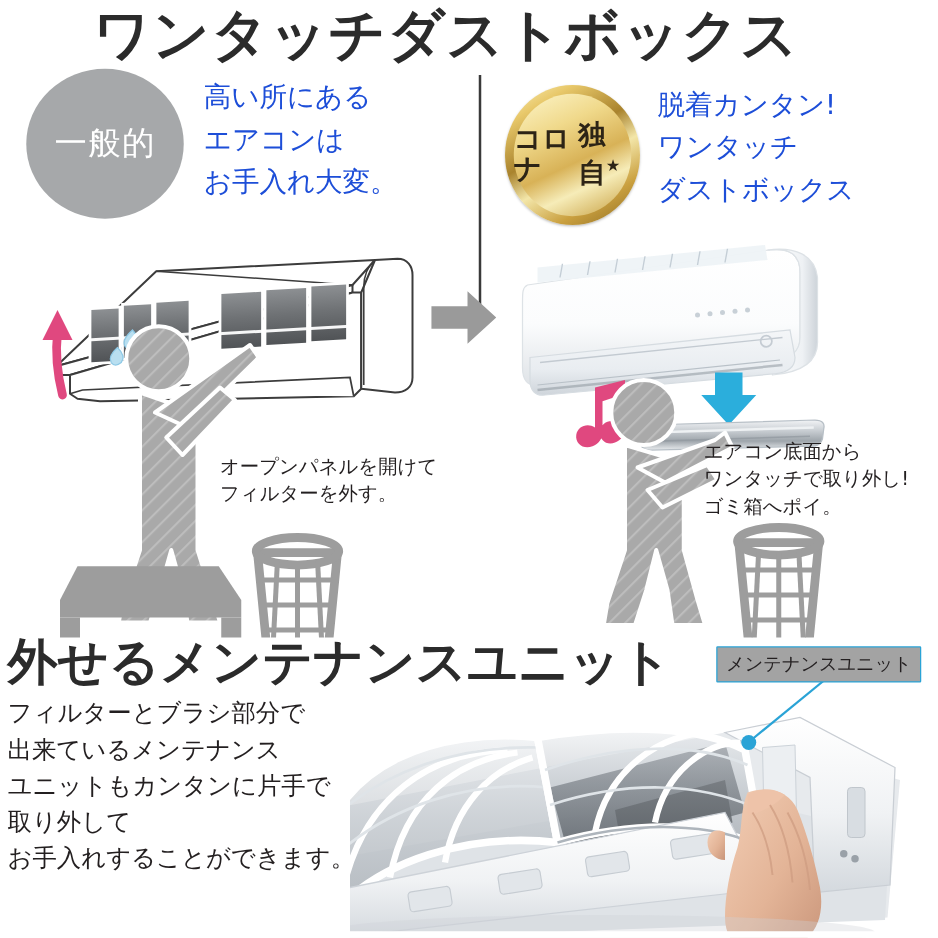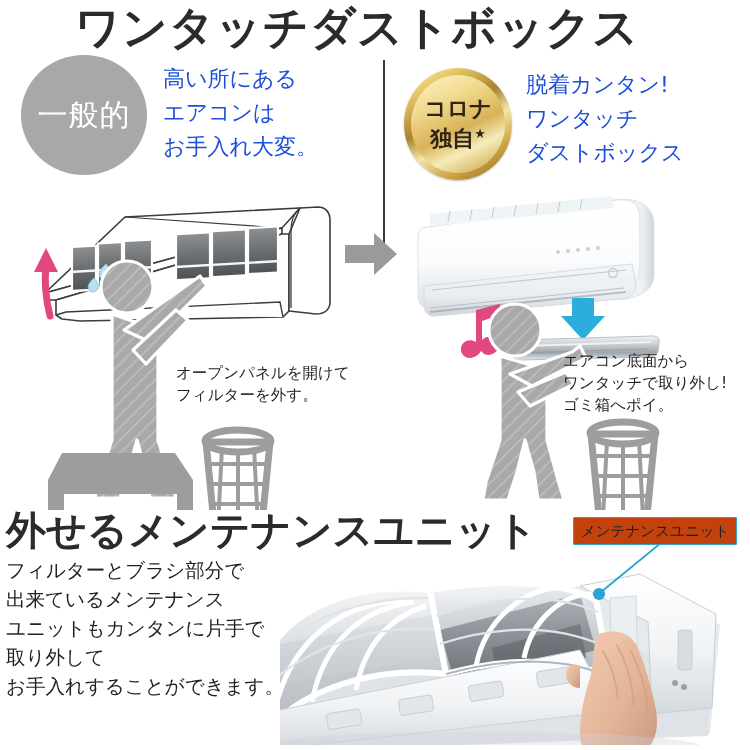--- a/index.html
+++ b/index.html
@@ -29,36 +29,36 @@
   }
 
   
   .badge-generic{
     position:absolute;left:21px;top:55px;width:126px;height:120px;
     border-radius:50%;
     background:#a6a8aa;
     display:flex;align-items:center;justify-content:center;
   }
   .badge-generic span{
-    color:#ffffff;font-size:30px;font-weight:400;letter-spacing:1px;
+    color:#ffffff;font-size:26px;font-weight:400;letter-spacing:1px;
     line-height:30px;
   }
 
   .badge-corona{
     position:absolute;left:404px;top:68px;width:108px;height:112px;
   }
   .badge-corona .ring{
     position:absolute;inset:0;border-radius:50%;
     background:linear-gradient(150deg,#fdf3c0 0%,#e8c86a 18%,#a9832d 42%,#f3e6a9 58%,#caa03f 78%,#8a6a22 100%);
     box-shadow:0 1px 2px rgba(0,0,0,.25);
   }
   .badge-corona .face{
     position:absolute;left:7px;top:7px;right:7px;bottom:7px;border-radius:50%;
     background:linear-gradient(155deg,#fdf6cd 0%,#f0d98b 30%,#d8b257 55%,#f6ecb8 72%,#c49a38 100%);
-    display:flex;flex-direction:column;align-items:center;justify-content:center;
+    display:flex;align-items:center;justify-content:center;
   }
   .badge-corona .l1{font-size:22px;font-weight:700;color:#2d2416;line-height:24px;letter-spacing:0px;}
   .badge-corona .l2{font-size:22px;font-weight:700;color:#2d2416;line-height:25px;letter-spacing:0px;}
   .badge-corona .l2 .star{font-size:13px;vertical-align:super;}
 
   
   .lead{
     position:absolute;
     font-size:22px;line-height:34px;font-weight:400;color:#1d4ed8;
     white-space:pre-line;
@@ -90,21 +90,21 @@
     position:absolute;left:6px;top:556px;width:300px;
     font-size:19.5px;line-height:29px;color:#231f20;white-space:pre-line;
   }
 
   .photo-wrap{
     position:absolute;left:280px;top:538px;width:470px;height:212px;overflow:hidden;
   }
 
   .callout-box{
     position:absolute;left:573px;top:517px;
-    border:1.6px solid #2aa3d6;background:#c2410c;
+    border:1.6px solid #2aa3d6;background:#a3a3a3;
     padding:3px 7px 4px 7px;border-radius:1px;
   }
   .callout-box span{font-size:14.5px;line-height:18px;color:#231f20;white-space:nowrap;}
 
   .callout-line{position:absolute;left:555px;top:530px;width:120px;height:80px;pointer-events:none;}
 
   .bottom-rule{
     position:absolute;left:0;top:745px;width:750px;height:5px;background:#ffffff;
   }
 </style>

